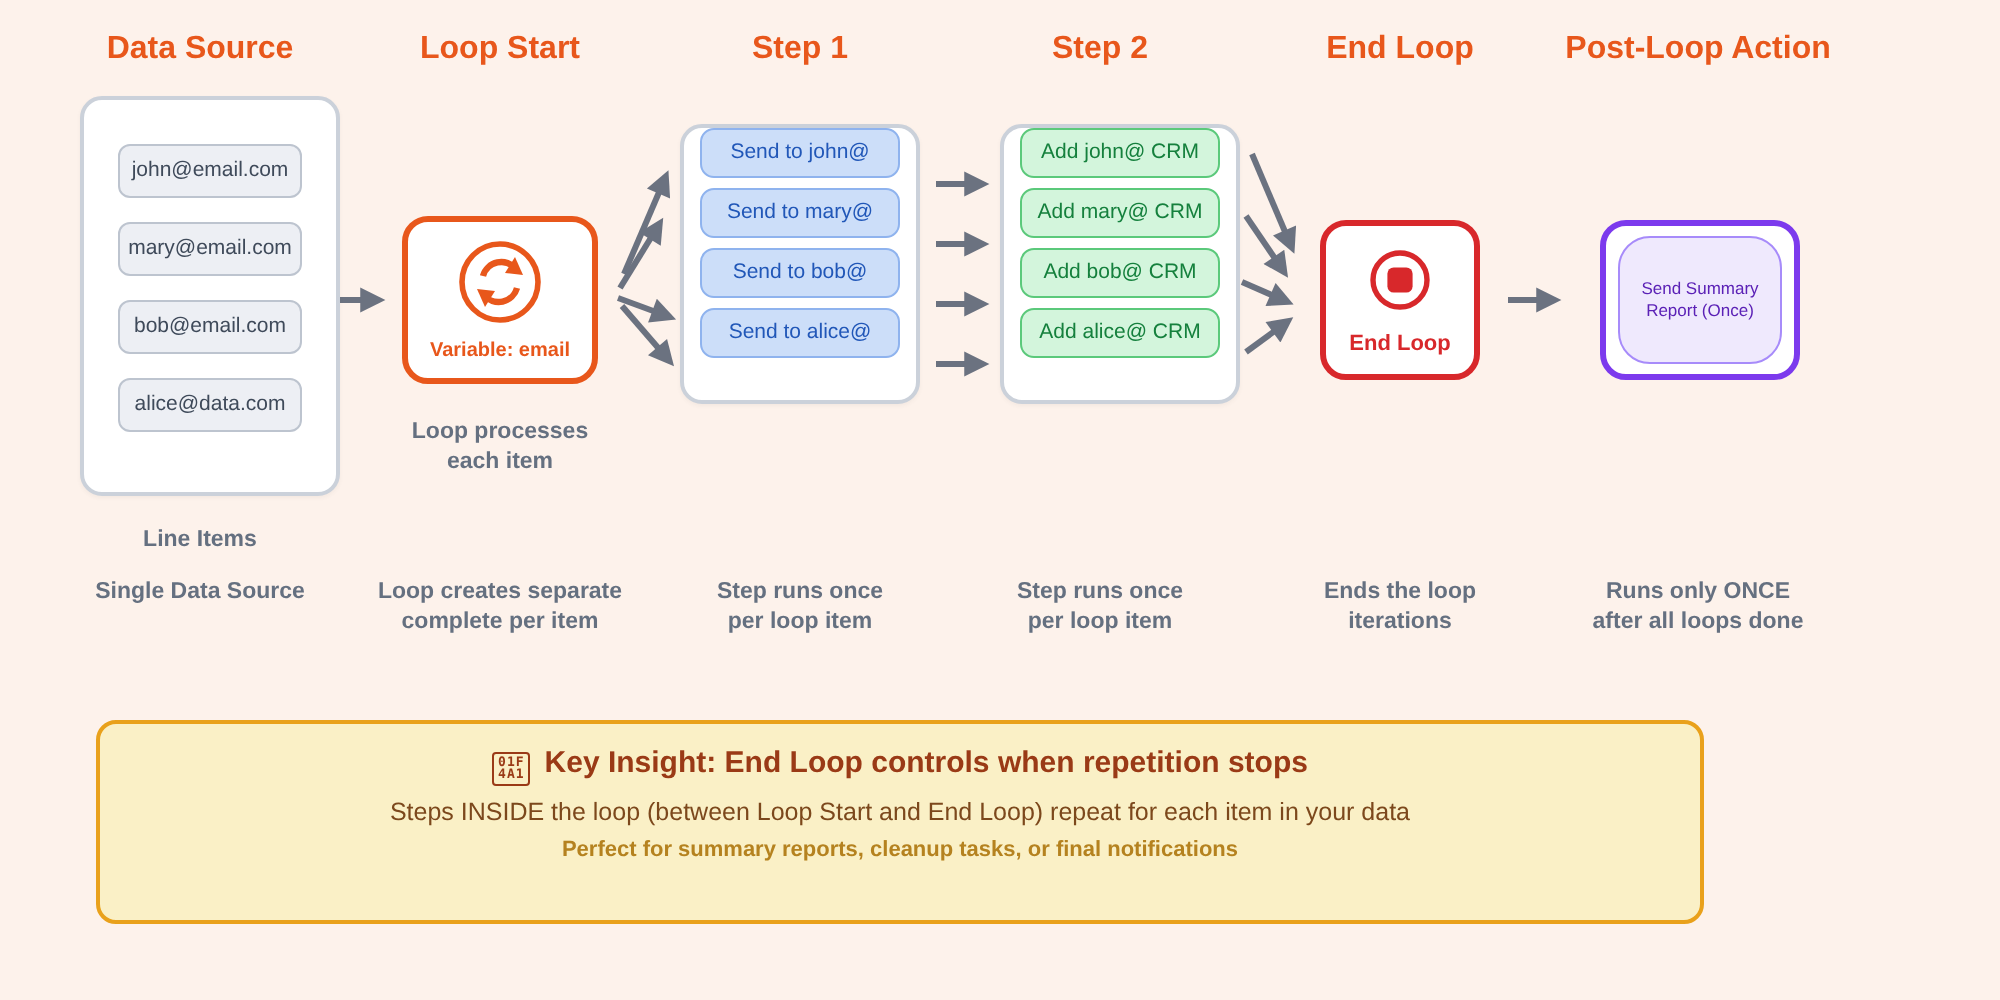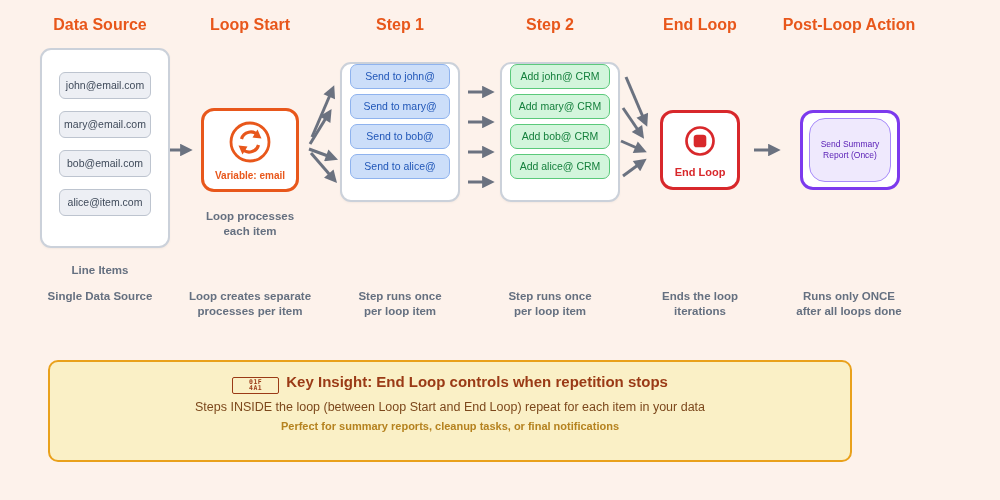--- a/index.html
+++ b/index.html
@@ -42,21 +42,21 @@
               font-size:8.5px;line-height:11px;color:#5B21B6;text-align:center;padding:14px 0;}
 
   .cap{position:absolute;text-align:center;font-weight:bold;font-size:11.5px;color:#657080;line-height:15px;}
 
   .insight{position:absolute;left:48px;top:360px;width:804px;height:102px;background:#FAF0C6;
            border:2px solid #E9A11B;border-radius:10px;box-sizing:border-box;text-align:center;}
   .ins-title{margin-top:11px;font-size:15px;font-weight:bold;color:#9A3A16;}
   .ins-line{margin-top:6px;font-size:12.5px;color:#7C481C;}
   .ins-foot{margin-top:6px;font-size:11px;font-weight:bold;color:#B5821F;}
   .tofu{display:inline-block;vertical-align:-3px;border:1.3px solid #9A3A16;border-radius:2px;
-        padding:1px 16px;margin-right:7px;font-family:"DejaVu Sans Mono",monospace;
+        padding:1px 2px;margin-right:7px;font-family:"DejaVu Sans Mono",monospace;
         font-size:6.5px;line-height:6.5px;font-weight:bold;letter-spacing:.5px;}
   .tofu i{display:block;font-style:normal;}
 </style>
 </head>
 <body>
 
 <div class="canvas">
 
   <svg class="arrow-layer" width="1000" height="500">
     <defs>
@@ -90,21 +90,21 @@
   <div class="hdr" style="left:175px;width:150px">Loop Start</div>
   <div class="hdr" style="left:325px;width:150px">Step 1</div>
   <div class="hdr" style="left:475px;width:150px">Step 2</div>
   <div class="hdr" style="left:625px;width:150px">End Loop</div>
   <div class="hdr" style="left:769px;width:160px">Post-Loop Action</div>
 
   <div class="panel ds-box">
     <div class="ds-item">john@email.com</div>
     <div class="ds-item">mary@email.com</div>
     <div class="ds-item">bob@email.com</div>
-    <div class="ds-item">alice@item.com</div>
+    <div class="ds-item">alice@data.com</div>
   </div>
   <div class="cap" style="left:30px;top:263px;width:140px">Line Items</div>
   <div class="cap" style="left:10px;top:289px;width:180px">Single Data Source</div>
 
   <div class="loop-box">
     <span>
       <svg viewBox="0 0 44 44" width="44" height="44">
         <circle cx="22" cy="22" r="19" fill="none" stroke="#E8571B" stroke-width="2.8"></circle>
         <path d="M13.5 19 A 9.5 9.5 0 0 1 30 15.5" fill="none" stroke="#E8571B" stroke-width="3.2"></path>
         <path d="M29.5 9.5 L33.5 18.5 L24.5 17.5 Z" fill="#E8571B"></path>
@@ -113,21 +113,21 @@
       </svg>
     </span>
     <div class="loop-var">Variable: email</div>
   </div>
   <div class="cap" style="left:175px;top:209px;width:150px">
     <div>Loop processes</div>
     <div>each item</div>
   </div>
   <div class="cap" style="left:155px;top:289px;width:190px">
     <div>Loop creates separate</div>
-    <div>processes per item</div>
+    <div>complete per item</div>
   </div>
 
   <div class="panel step-box blue" style="left:340px">
     <div class="step-item">Send to john@</div>
     <div class="step-item">Send to mary@</div>
     <div class="step-item">Send to bob@</div>
     <div class="step-item">Send to alice@</div>
   </div>
   <div class="cap" style="left:325px;top:289px;width:150px">
     <div>Step runs once</div>

